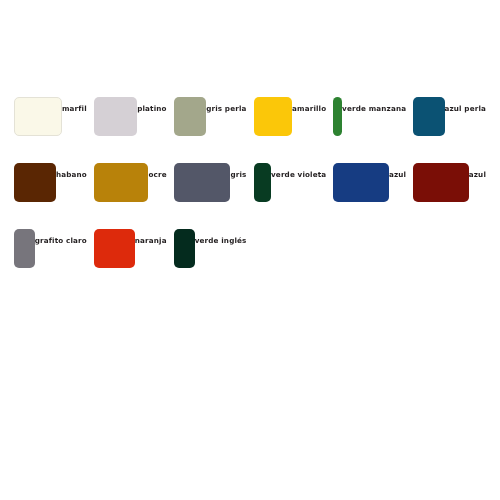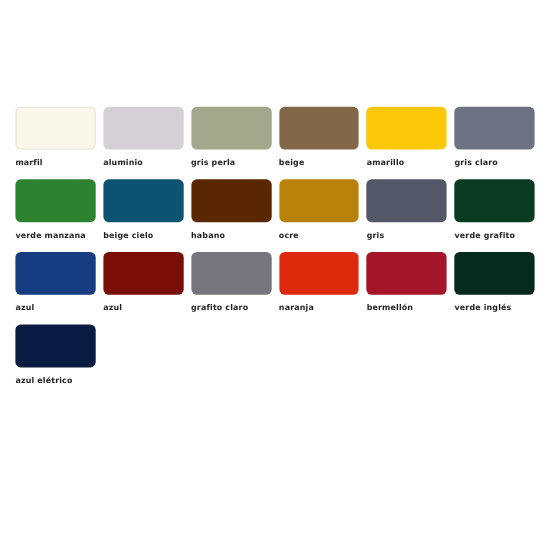--- a/index.html
+++ b/index.html
@@ -26,21 +26,21 @@
     top: 97px;
     width: 472px;
     display: grid;
     grid-template-columns: repeat(6, 1fr);
     grid-auto-rows: 66px;
     column-gap: 7px;
     row-gap: 0px;
   }
   .swatch-cell {
     display: flex;
-    flex-direction: column;
+    flex-direction: row;
     align-items: flex-start;
     justify-content: flex-start;
   }
   .swatch-chip {
     width: 100%;
     height: 39px;
     border-radius: 5px;
     box-sizing: border-box;
   }
   .swatch-chip.has-border {
@@ -66,84 +66,68 @@
 <body>
 
 <div id="palette-page">
   <div id="swatch-grid">
       <div class="swatch-cell">
         <div class="swatch-chip has-border" style="background-color: rgb(250, 248, 232);"></div>
         <div class="swatch-label">marfil</div>
       </div>
       <div class="swatch-cell">
         <div class="swatch-chip" style="background-color: rgb(213, 208, 213);"></div>
-        <div class="swatch-label">aluminio</div>
+        <div class="swatch-label">platino</div>
       </div>
       <div class="swatch-cell">
         <div class="swatch-chip" style="background-color: rgb(163, 167, 139);"></div>
         <div class="swatch-label">gris perla</div>
       </div>
       <div class="swatch-cell">
-        <div class="swatch-chip" style="background-color: rgb(131, 103, 73);"></div>
-        <div class="swatch-label">beige</div>
-      </div>
-      <div class="swatch-cell">
         <div class="swatch-chip" style="background-color: rgb(251, 199, 9);"></div>
         <div class="swatch-label">amarillo</div>
-      </div>
-      <div class="swatch-cell">
-        <div class="swatch-chip" style="background-color: rgb(108, 114, 131);"></div>
-        <div class="swatch-label">gris claro</div>
       </div>
       <div class="swatch-cell">
         <div class="swatch-chip" style="background-color: rgb(45, 130, 49);"></div>
         <div class="swatch-label">verde manzana</div>
       </div>
       <div class="swatch-cell">
         <div class="swatch-chip" style="background-color: rgb(11, 82, 115);"></div>
-        <div class="swatch-label">beige cielo</div>
+        <div class="swatch-label">azul perla</div>
       </div>
       <div class="swatch-cell">
         <div class="swatch-chip" style="background-color: rgb(90, 38, 3);"></div>
         <div class="swatch-label">habano</div>
       </div>
       <div class="swatch-cell">
         <div class="swatch-chip" style="background-color: rgb(184, 130, 10);"></div>
         <div class="swatch-label">ocre</div>
       </div>
       <div class="swatch-cell">
         <div class="swatch-chip" style="background-color: rgb(83, 87, 104);"></div>
         <div class="swatch-label">gris</div>
       </div>
       <div class="swatch-cell">
         <div class="swatch-chip" style="background-color: rgb(8, 59, 34);"></div>
-        <div class="swatch-label">verde grafito</div>
+        <div class="swatch-label">verde violeta</div>
       </div>
       <div class="swatch-cell">
         <div class="swatch-chip" style="background-color: rgb(22, 60, 130);"></div>
         <div class="swatch-label">azul</div>
       </div>
       <div class="swatch-cell">
         <div class="swatch-chip" style="background-color: rgb(122, 14, 6);"></div>
         <div class="swatch-label">azul</div>
       </div>
       <div class="swatch-cell">
         <div class="swatch-chip" style="background-color: rgb(119, 117, 124);"></div>
         <div class="swatch-label">grafito claro</div>
       </div>
       <div class="swatch-cell">
         <div class="swatch-chip" style="background-color: rgb(221, 42, 12);"></div>
         <div class="swatch-label">naranja</div>
       </div>
       <div class="swatch-cell">
-        <div class="swatch-chip" style="background-color: rgb(165, 21, 42);"></div>
-        <div class="swatch-label">bermellón</div>
-      </div>
-      <div class="swatch-cell">
         <div class="swatch-chip" style="background-color: rgb(4, 43, 30);"></div>
         <div class="swatch-label">verde inglés</div>
-      </div>
-      <div class="swatch-cell">
-        <div class="swatch-chip" style="background-color: rgb(10, 27, 66);"></div>
-        <div class="swatch-label">azul elétrico</div>
       </div>
     </div>
 </div>
 
 </body></html>

